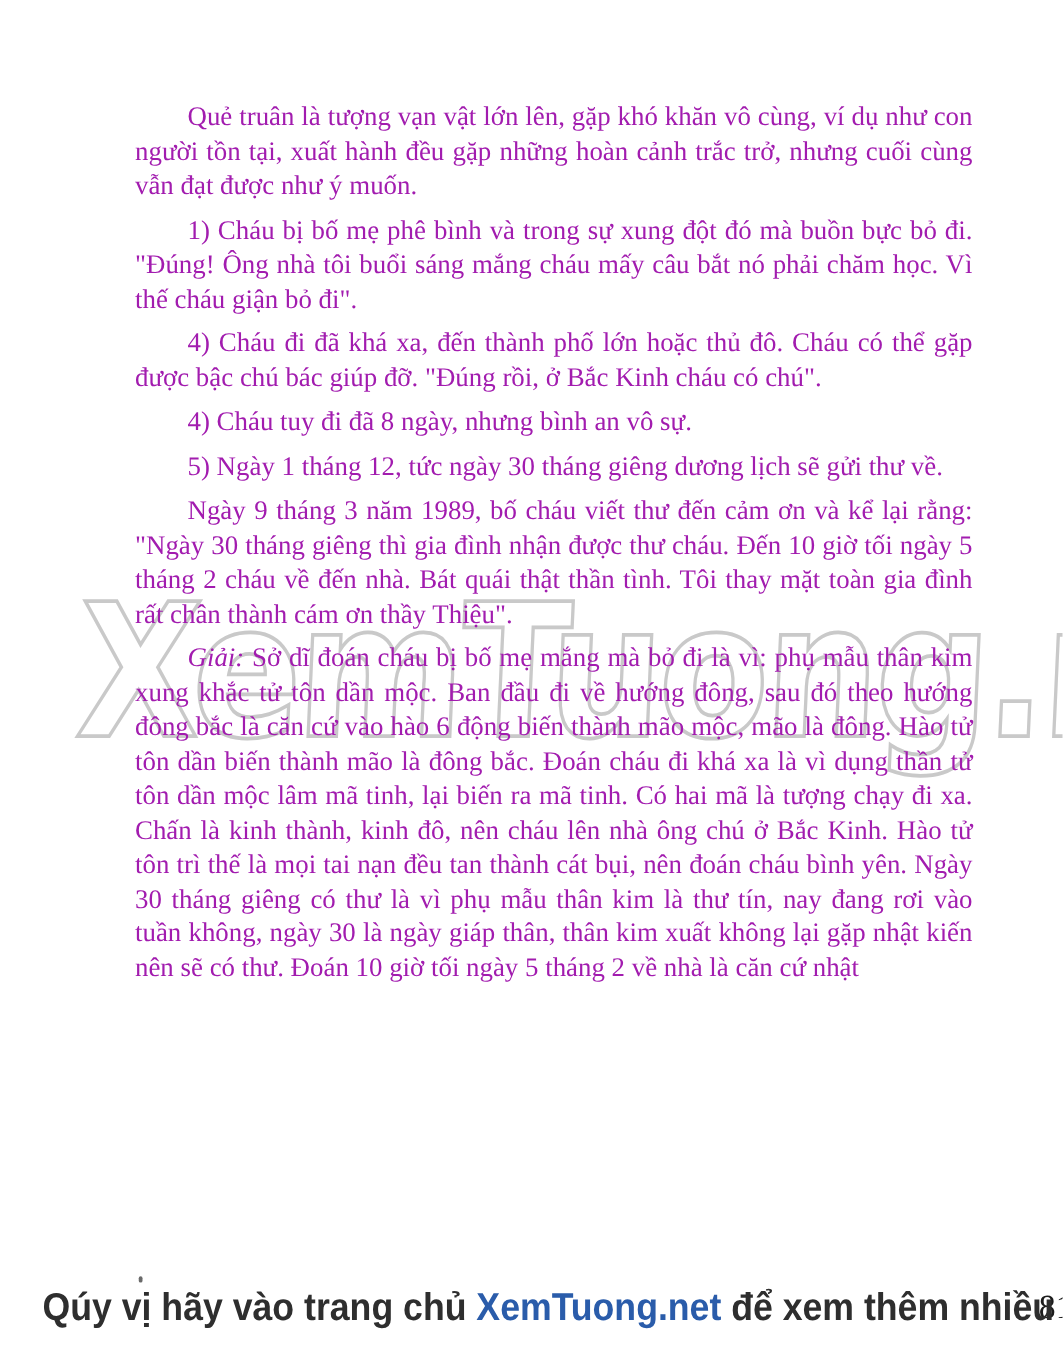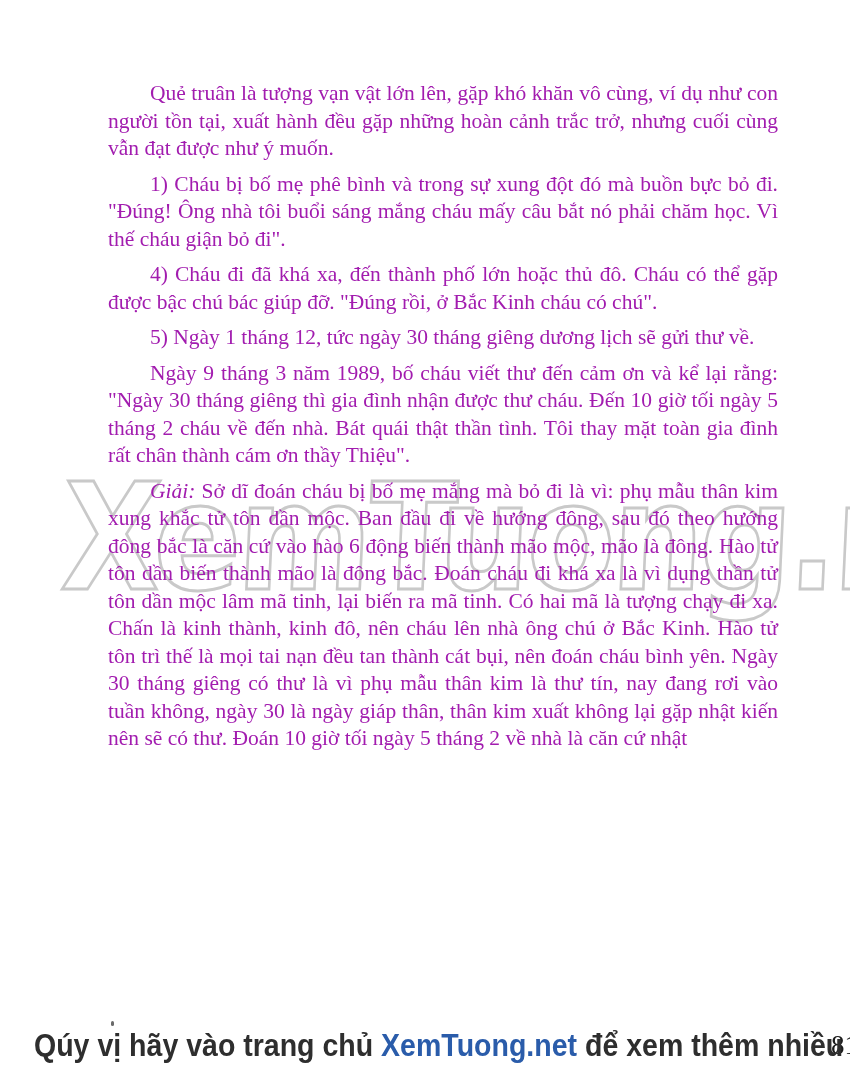--- a/index.html
+++ b/index.html
@@ -83,20 +83,21 @@
 <body>
 
 <div class="page">
 
   <div class="watermark">XemTuong.net</div>
 
   <div class="body-text">
     <p>Quẻ truân là tượng vạn vật lớn lên, gặp khó khăn vô cùng, ví dụ như con người tồn tại, xuất hành đều gặp những hoàn cảnh trắc trở, nhưng cuối cùng vẫn đạt được như ý muốn.</p>
     <p>1) Cháu bị bố mẹ phê bình và trong sự xung đột đó mà buồn bực bỏ đi. "Đúng! Ông nhà tôi buổi sáng mắng cháu mấy câu bắt nó phải chăm học. Vì thế cháu giận bỏ đi".</p>
     <p>4) Cháu đi đã khá xa, đến thành phố lớn hoặc thủ đô. Cháu có thể gặp được bậc chú bác giúp đỡ. "Đúng rồi, ở Bắc Kinh cháu có chú".</p>
+    <p>4) Cháu tuy đi đã 8 ngày, nhưng bình an vô sự.</p>
     <p>5) Ngày 1 tháng 12, tức ngày 30 tháng giêng dương lịch sẽ gửi thư về.</p>
     <p>Ngày 9 tháng 3 năm 1989, bố cháu viết thư đến cảm ơn và kể lại rằng: "Ngày 30 tháng giêng thì gia đình nhận được thư cháu. Đến 10 giờ tối ngày 5 tháng 2 cháu về đến nhà. Bát quái thật thần tình. Tôi thay mặt toàn gia đình rất chân thành cám ơn thầy Thiệu".</p>
     <p><span class="lead-italic">Giải:</span><span> Sở dĩ đoán cháu bị bố mẹ mắng mà bỏ đi là vì: phụ mẫu thân kim xung khắc tử tôn dần mộc. Ban đầu đi về hướng đông, sau đó theo hướng đông bắc là căn cứ vào hào 6 động biến thành mão mộc, mão là đông. Hào tử tôn dần biến thành mão là đông bắc. Đoán cháu đi khá xa là vì dụng thần tử tôn dần mộc lâm mã tinh, lại biến ra mã tinh. Có hai mã là tượng chạy đi xa. Chấn là kinh thành, kinh đô, nên cháu lên nhà ông chú ở Bắc Kinh. Hào tử tôn trì thế là mọi tai nạn đều tan thành cát bụi, nên đoán cháu bình yên. Ngày 30 tháng giêng có thư là vì phụ mẫu thân kim là thư tín, nay đang rơi vào tuần không, ngày 30 là ngày giáp thân, thân kim xuất không lại gặp nhật kiến nên sẽ có thư. Đoán 10 giờ tối ngày 5 tháng 2 về nhà là căn cứ nhật</span></p>
   </div>
 
   <div class="scan-dot"></div>
 
   <div class="page-number">81</div>
 
   <div class="footer">

